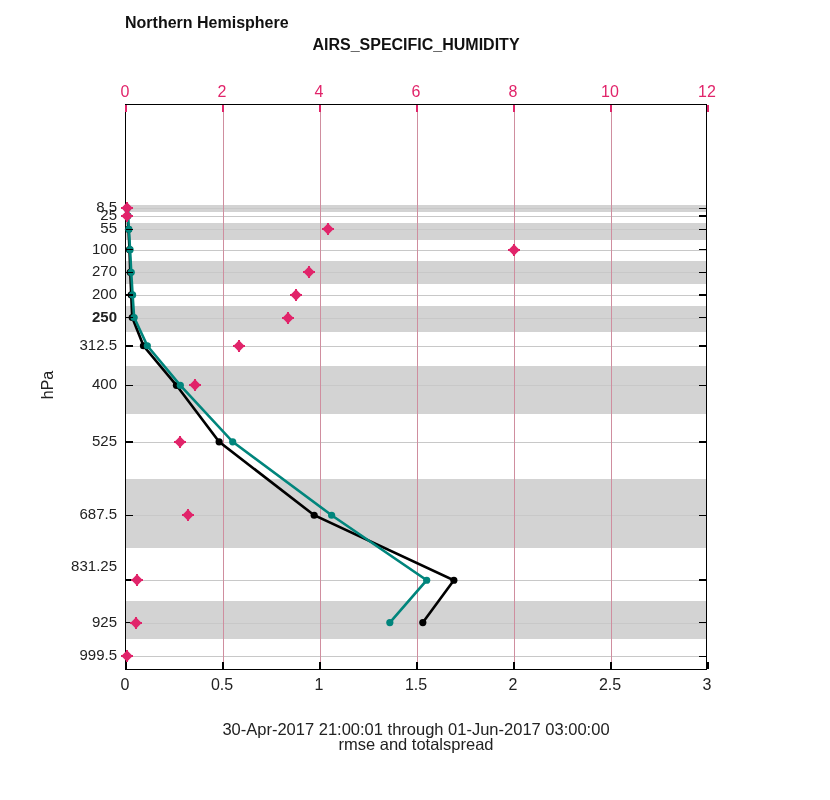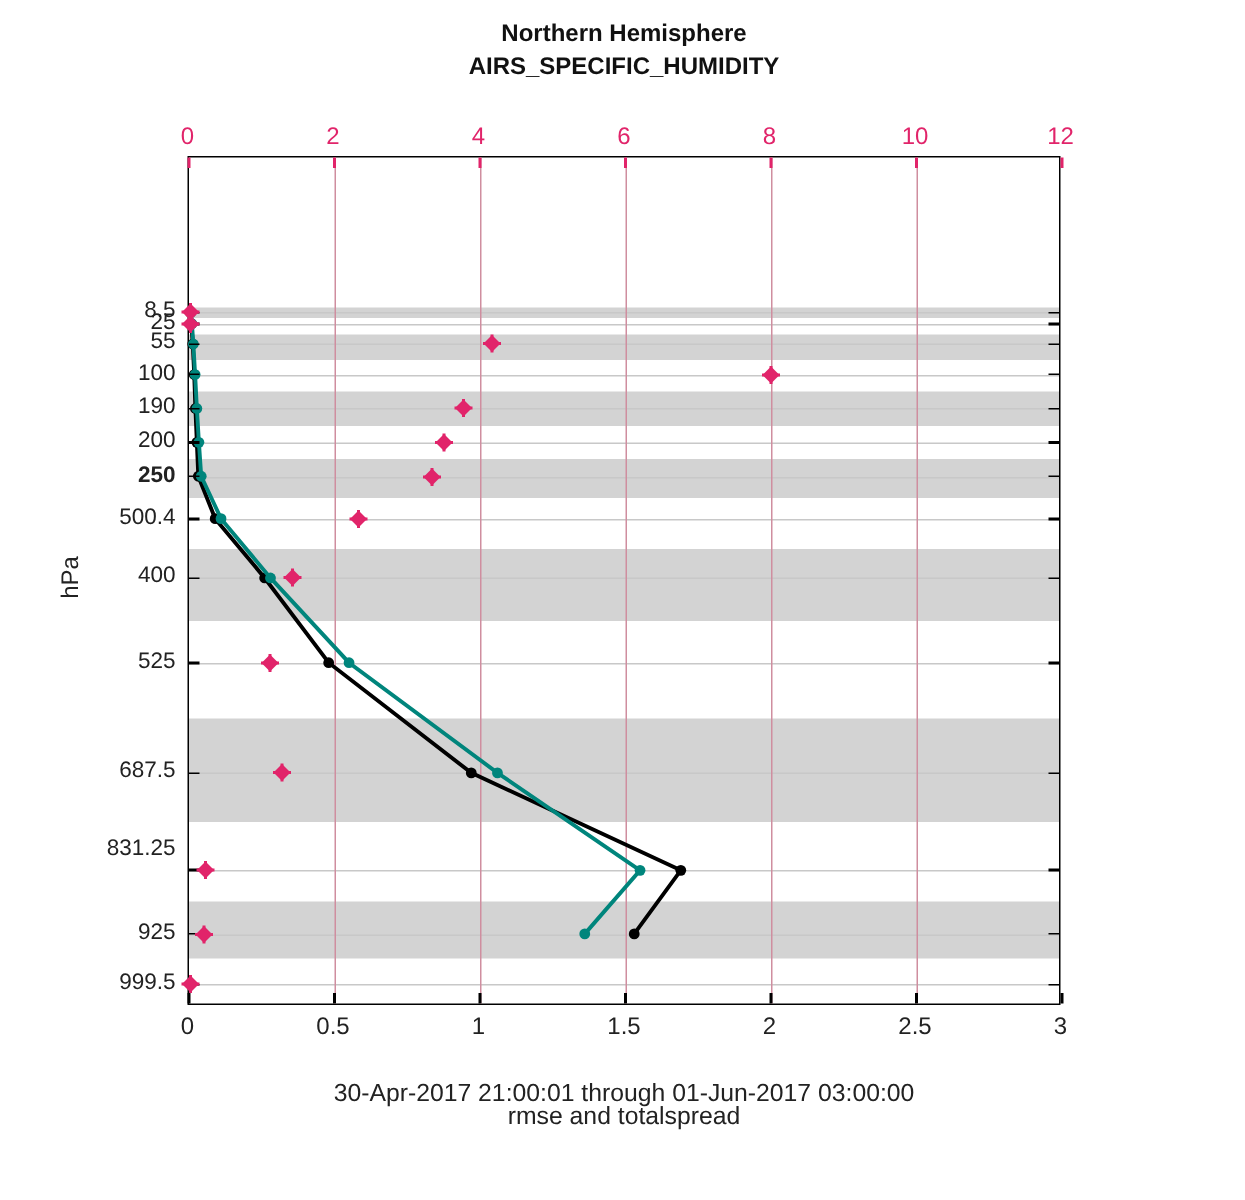--- a/index.html
+++ b/index.html
@@ -1,20 +1,20 @@
 <!DOCTYPE html>
 <html><head>
 <meta charset="utf-8">
 <style>
   html,body{margin:0;padding:0;background:#fff;}
   .figure{
     position:relative;width:830px;height:800px;background:#fff;overflow:hidden;
     font-family:"Liberation Sans", sans-serif;
   }
-  .title{position:absolute;left:125px;top:14px;width:582px;text-align:center;
+  .title{position:absolute;left:125px;top:14px;width:582px;text-align:left;
          font-size:16px;font-weight:bold;color:#111;}
   .subtitle{position:absolute;left:125px;top:36px;width:582px;text-align:center;
          font-size:16px;font-weight:bold;color:#111;}
   .obslabel{position:absolute;left:125px;top:59px;width:582px;text-align:center;
          font-size:15px;color:#E1246A;}
   .plot-area{
     position:absolute;left:125px;top:104px;width:582px;height:566px;
     border:1.5px solid #000;box-sizing:border-box;background:#fff;
   }
   .band{position:absolute;left:0;width:100%;background:#D3D3D3;z-index:1;}
@@ -243,23 +243,23 @@
     <div class="ticklab bot-num" style="left: 197px; top: 676px;">0.5</div>
     <div class="ticklab bot-num" style="left: 294px; top: 676px;">1</div>
     <div class="ticklab bot-num" style="left: 391px; top: 676px;">1.5</div>
     <div class="ticklab bot-num" style="left: 488px; top: 676px;">2</div>
     <div class="ticklab bot-num" style="left: 585px; top: 676px;">2.5</div>
     <div class="ticklab bot-num" style="left: 682px; top: 676px;">3</div>
     <div class="ticklab y-num" style="left: 5px; top: 198.342px;">8.5</div>
     <div class="ticklab y-num" style="left: 5px; top: 205.8px;">25</div>
     <div class="ticklab y-num" style="left: 5px; top: 219.36px;">55</div>
     <div class="ticklab y-num" style="left: 5px; top: 239.7px;">100</div>
-    <div class="ticklab y-num" style="left: 5px; top: 262.3px;">190</div>
+    <div class="ticklab y-num" style="left: 5px; top: 262.3px;">270</div>
     <div class="ticklab y-num" style="left: 5px; top: 284.9px;">200</div>
     <div class="ticklab y-num" style="left: 5px; top: 307.5px; font-weight: bold;">250</div>
-    <div class="ticklab y-num" style="left: 5px; top: 335.75px;">500.4</div>
+    <div class="ticklab y-num" style="left: 5px; top: 335.75px;">312.5</div>
     <div class="ticklab y-num" style="left: 5px; top: 375.3px;">400</div>
     <div class="ticklab y-num" style="left: 5px; top: 431.8px;">525</div>
     <div class="ticklab y-num" style="left: 5px; top: 505.25px;">687.5</div>
     <div class="ticklab y-num" style="left: 5px; top: 557px;">831.25</div>
     <div class="ticklab y-num" style="left: 5px; top: 612.6px;">925</div>
     <div class="ticklab y-num" style="left: 5px; top: 646.274px;">999.5</div>
   </div>
 
 </body></html>

